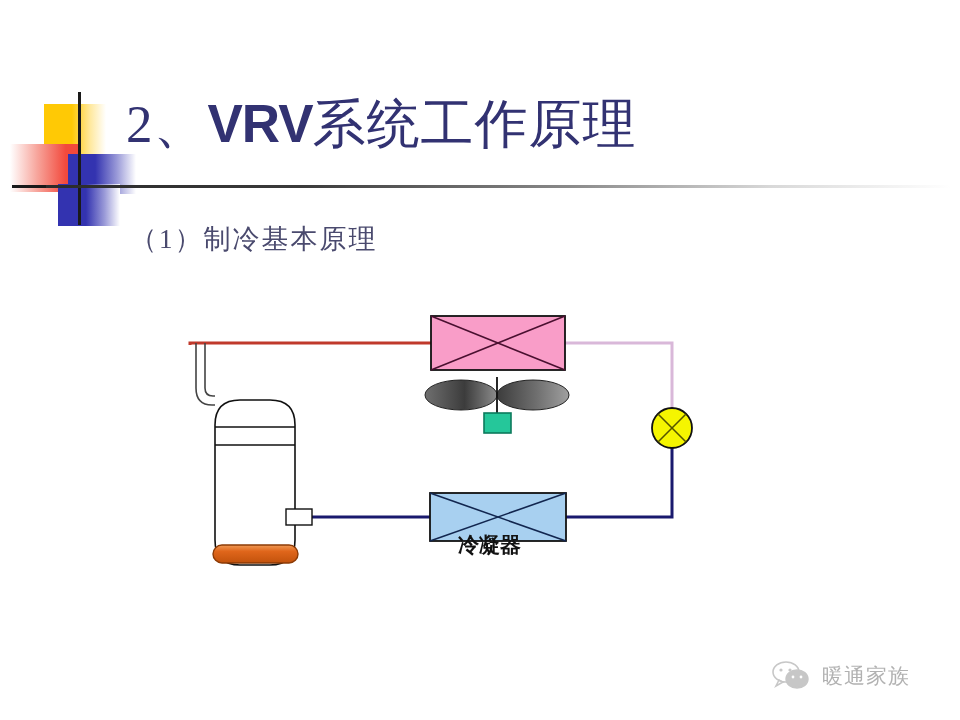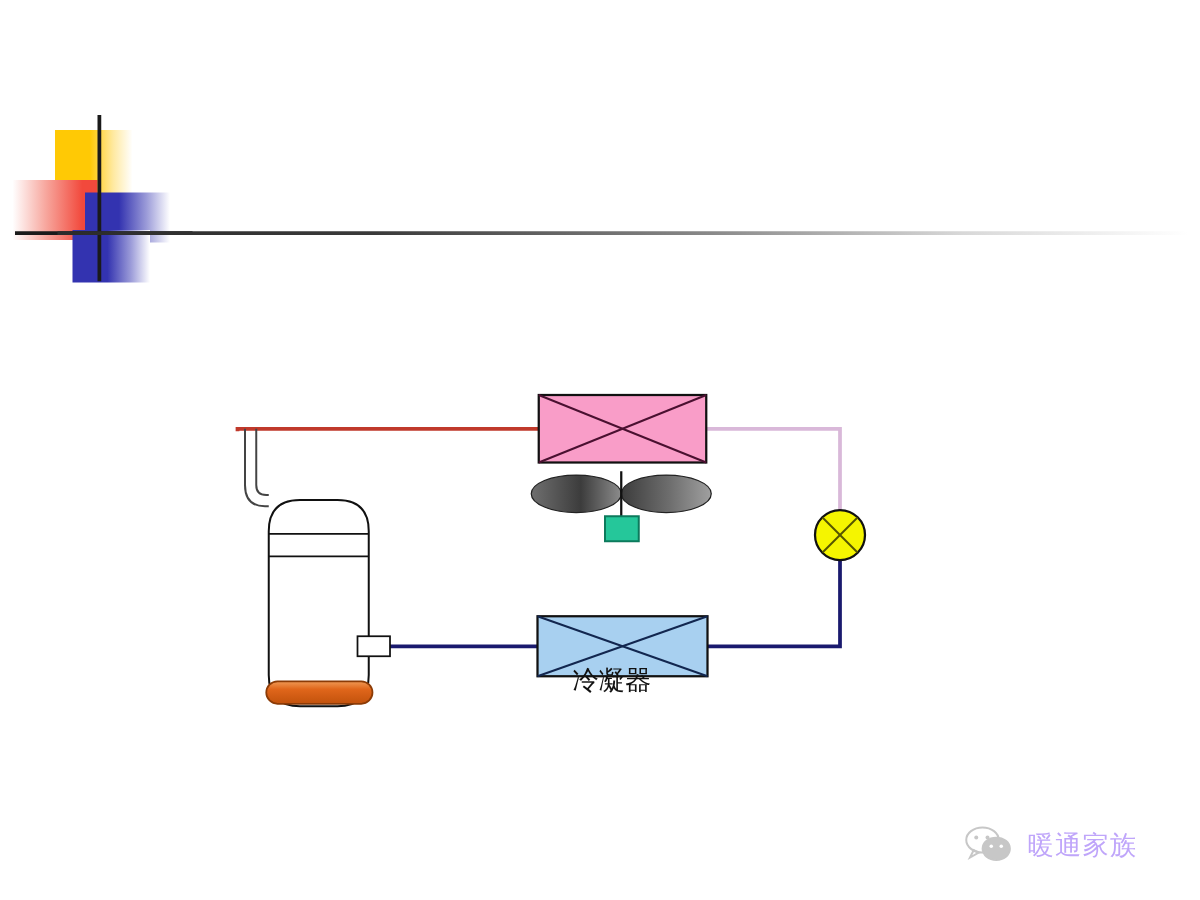--- a/index.html
+++ b/index.html
@@ -105,62 +105,65 @@
     width: 960px; height: 400px;
   }
   #diagram svg { display: block; }
 
   .dlabel {
     position: absolute;
     font-family: "Liberation Sans", sans-serif;
     color: #111111;
     white-space: nowrap;
     line-height: 1.15;
+    font-weight: bold;
   }
   .lbl-condenser { left: 458px; top: 278px; font-size: 21px; }
   .lbl-valve { left: 700px; top: 408px; font-size: 20px; }
   .lbl-valve div { margin: 0; }
 
   
   .watermark {
     position: absolute;
     left: 770px;
     top: 655px;
     width: 180px;
     height: 42px;
     display: flex;
     align-items: center;
     gap: 8px;
     opacity: 0.55;
   }
   .wm-text {
     font-family: "Liberation Sans", sans-serif;
     font-size: 21px;
-    color: #8b5cf6;
+    color: #737373;
     letter-spacing: 1px;
     white-space: nowrap;
   }
 </style>
 </head>
 <body>
 
 <div id="slide">
 
   <div class="deco">
     <div class="deco-sq deco-yellow"></div>
     <div class="deco-sq deco-red"></div>
     <div class="deco-sq deco-blue1"></div>
     <div class="deco-sq deco-blue2"></div>
     <div class="deco-vline"></div>
     <div class="deco-hline"></div>
   </div>
 
   <div class="rule"></div>
 
-
+  <div class="title"><span>2、</span><span class="latin">VRV</span><span>系统工作原理</span></div>
+
+  <div class="subtitle">（1）制冷基本原理</div>
 
   <div id="diagram">
     <svg width="960" height="400" viewBox="0 0 960 400" xmlns="http://www.w3.org/2000/svg">
       <defs>
         <linearGradient id="fanL" x1="0" y1="0" x2="1" y2="0">
           <stop offset="0%" stop-color="#6f6f6f"></stop>
           <stop offset="55%" stop-color="#3c3c3c"></stop>
           <stop offset="100%" stop-color="#8c8c8c"></stop>
         </linearGradient>
         <linearGradient id="fanR" x1="0" y1="0" x2="1" y2="0">

